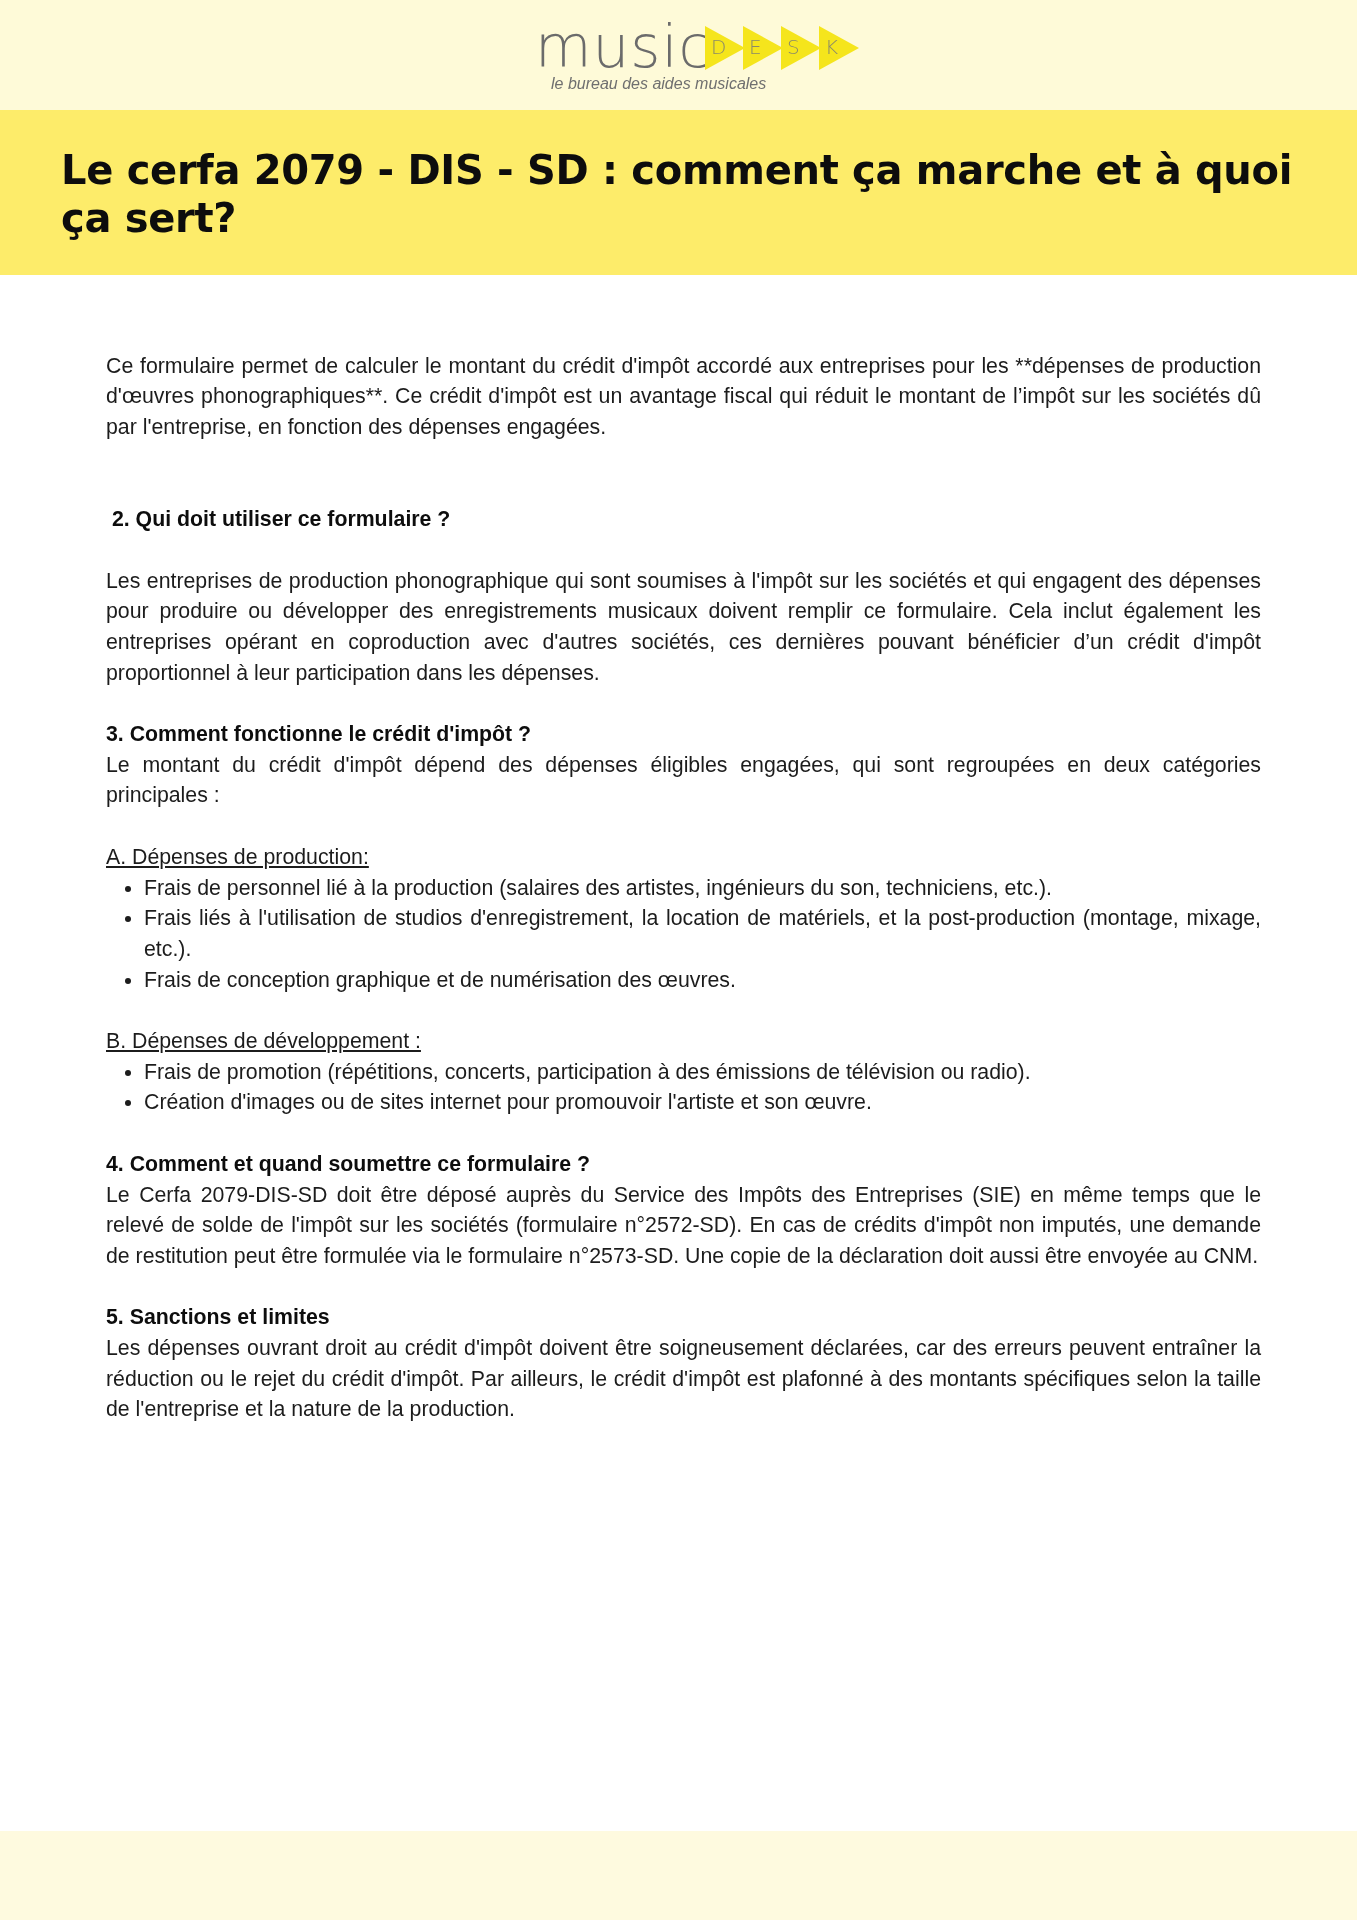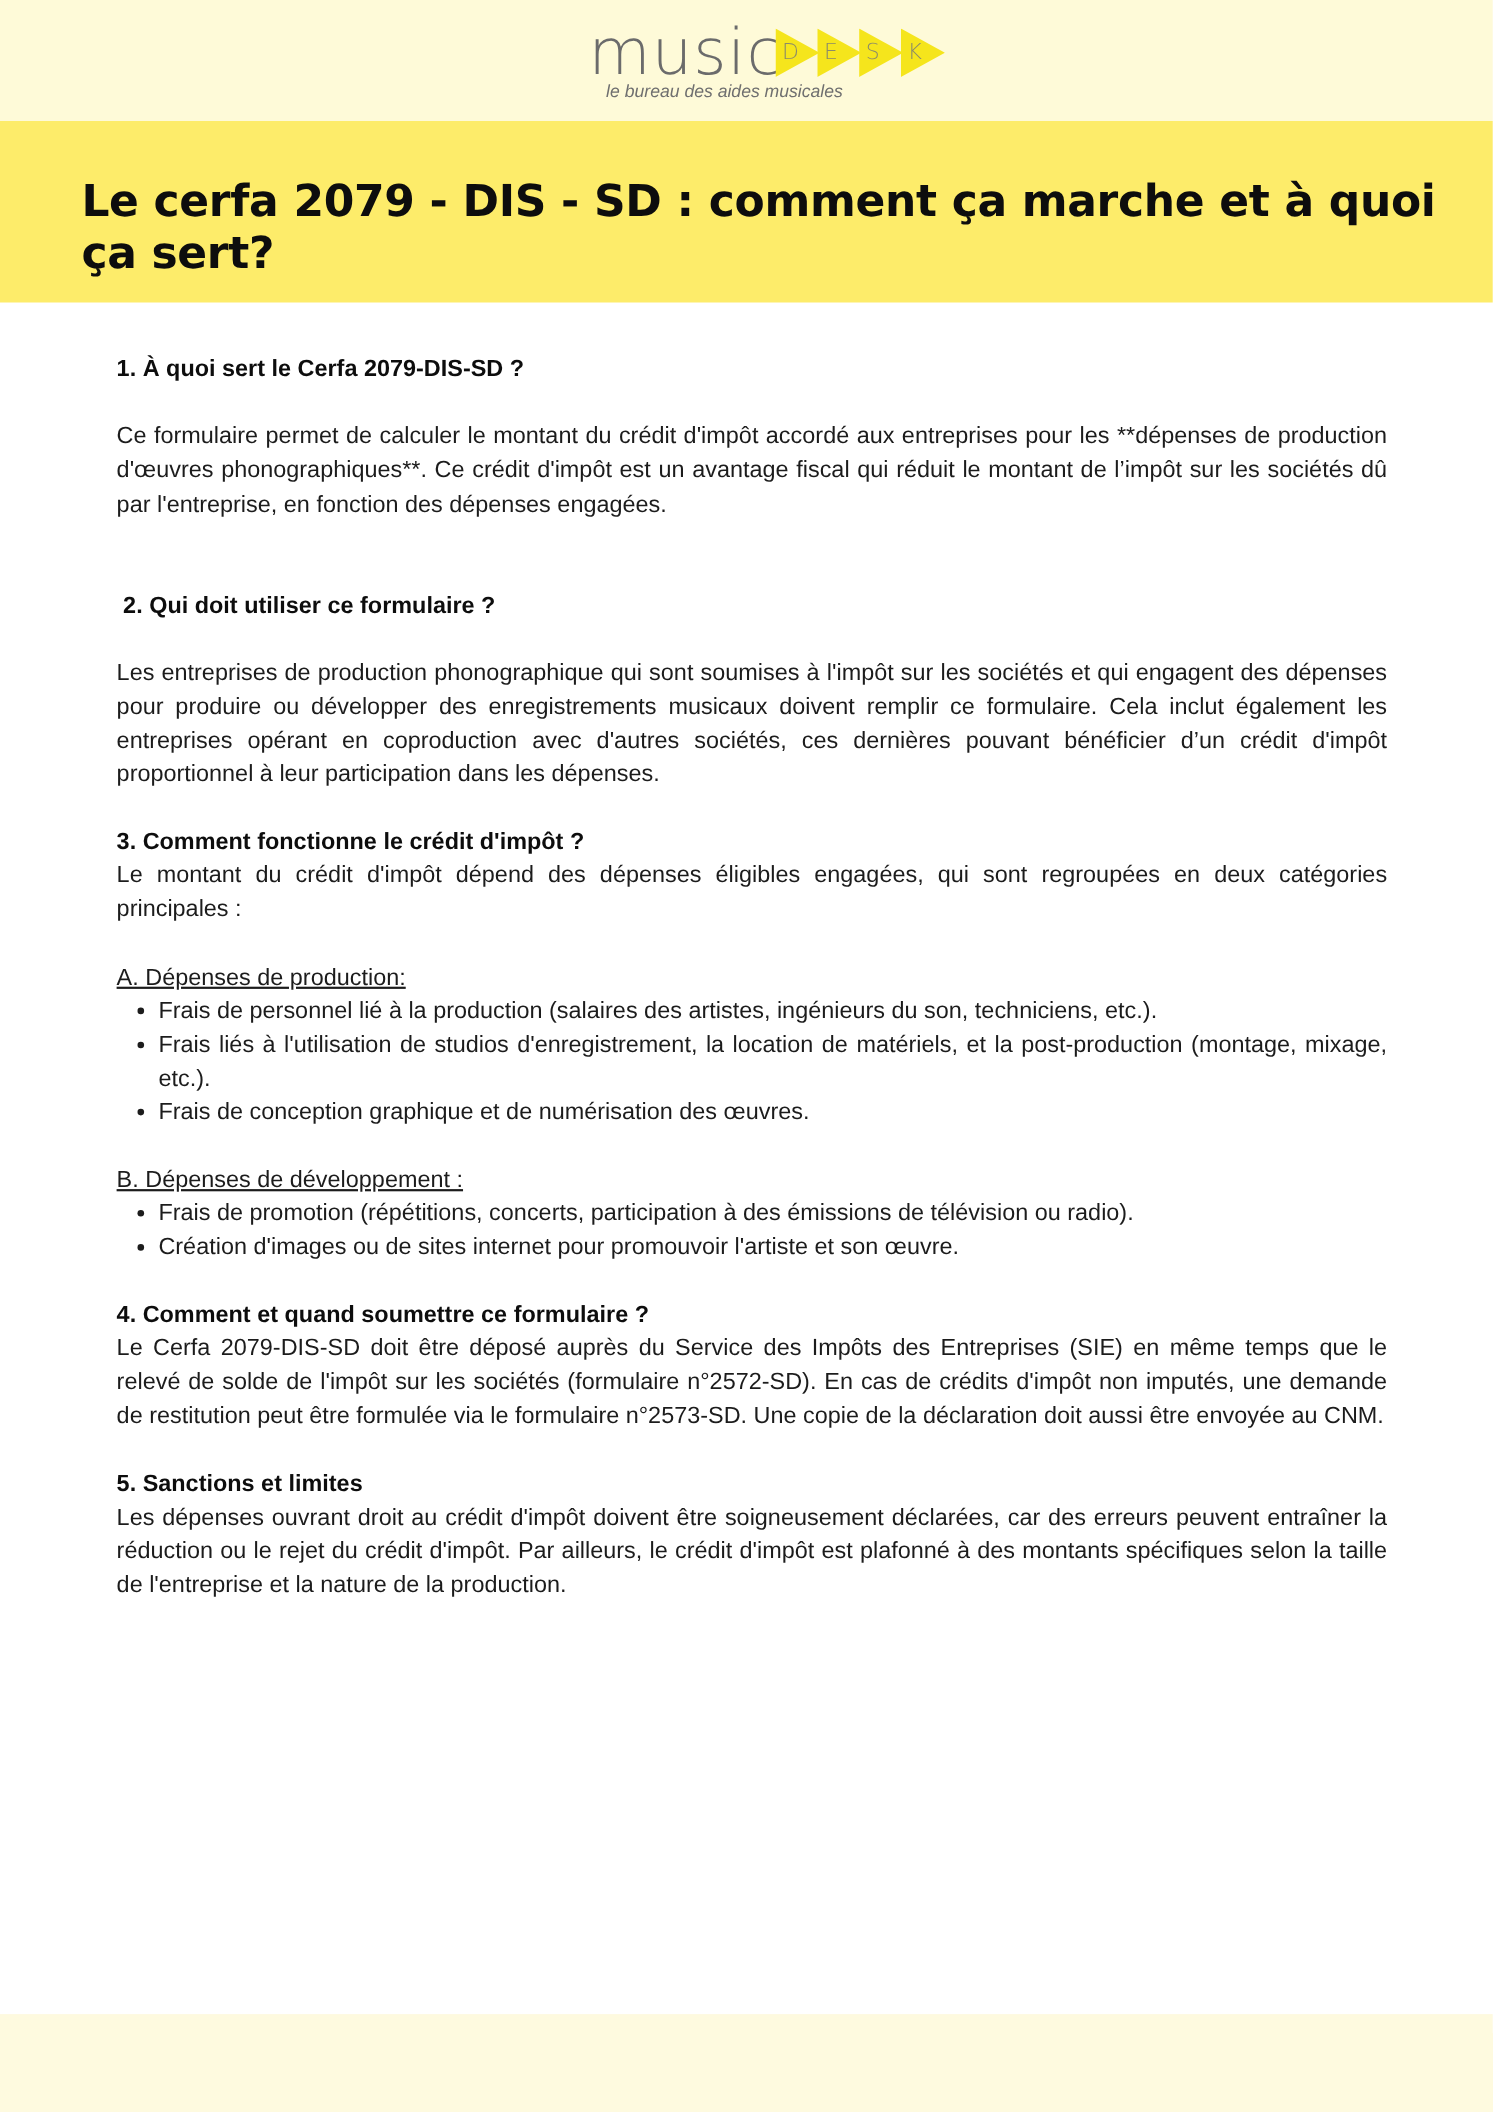--- a/index.html
+++ b/index.html
@@ -35,21 +35,21 @@
     position: absolute; left: 16px; top: 53px; font-style: italic;
     font-size: 16px; color: #6f6f6f; font-family: "Liberation Sans", sans-serif;
   }
   .title-band {
     position: absolute; left: 0; top: 110px; width: 1357px; height: 165px;
     background: #fdec6a;
   }
   .title {
     position: absolute; left: 57px; top: 142px; width: 1260px;
     font-family: "DejaVu Sans", sans-serif; font-weight: bold;
-    font-size: 40px; line-height: 48px; color: #0d0d0d; margin: 17px;
+    font-size: 40px; line-height: 48px; color: #0d0d0d; margin: 4px;
     letter-spacing: -0.3px;
   }
   .content {
     position: absolute; left: 106px; top: 320px; width: 1155px;
     font-family: "Liberation Sans", sans-serif; font-size: 21.3px; line-height: 30.7px;
     color: #1c1c1c;
   }
   .content p { margin: 0; text-align: justify; }
   .content .blank { height: 30.7px; }
   .h { font-weight: bold; color: #0d0d0d; }
@@ -96,21 +96,20 @@
   </div>
   <div class="logo-tagline">le bureau des aides musicales</div>
 </div>
 
 <div class="title-band"></div>
 <h1 class="title">Le cerfa 2079 - DIS - SD : comment ça marche et à quoi ça sert?</h1>
 
 <div class="content">
 
   <section>
-    <p class="h">1. À quoi sert le Cerfa 2079-DIS-SD ?</p>
     <div class="blank"></div>
     <p>Ce formulaire permet de calculer le montant du crédit d'impôt accordé aux entreprises pour les **dépenses de production d'œuvres phonographiques**. Ce crédit d'impôt est un avantage fiscal qui réduit le montant de l’impôt sur les sociétés dû par l'entreprise, en fonction des dépenses engagées.</p>
     <div class="blank"></div>
     <div class="blank"></div>
   </section>
 
   <section>
     <p class="h" style="white-space:pre"> 2. Qui doit utiliser ce formulaire ?</p>
     <div class="blank"></div>
     <p>Les entreprises de production phonographique qui sont soumises à l'impôt sur les sociétés et qui engagent des dépenses pour produire ou développer des enregistrements musicaux doivent remplir ce formulaire. Cela inclut également les entreprises opérant en coproduction avec d'autres sociétés, ces dernières pouvant bénéficier d’un crédit d'impôt proportionnel à leur participation dans les dépenses.</p>

